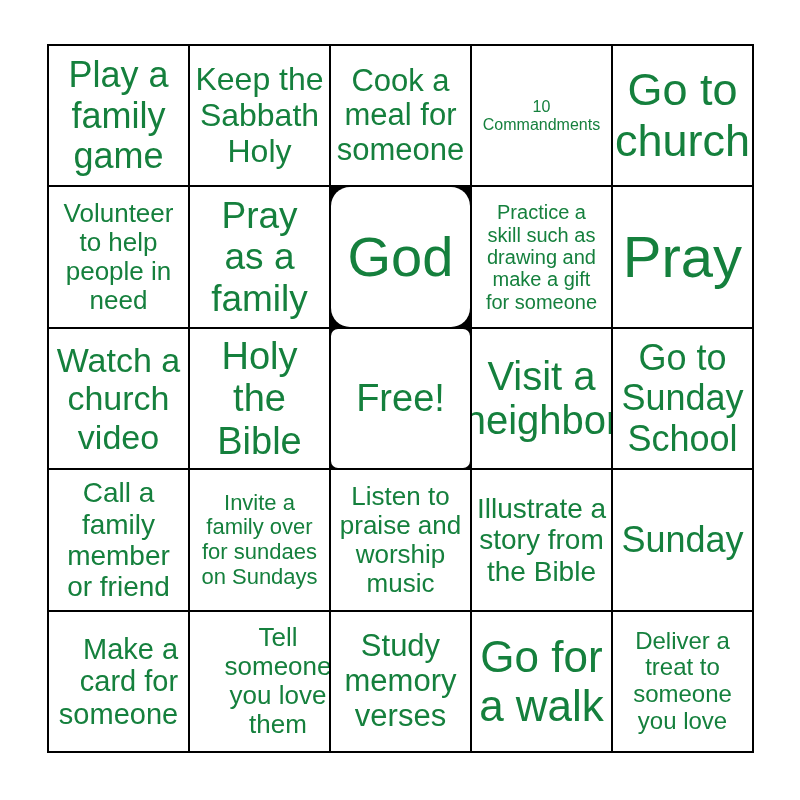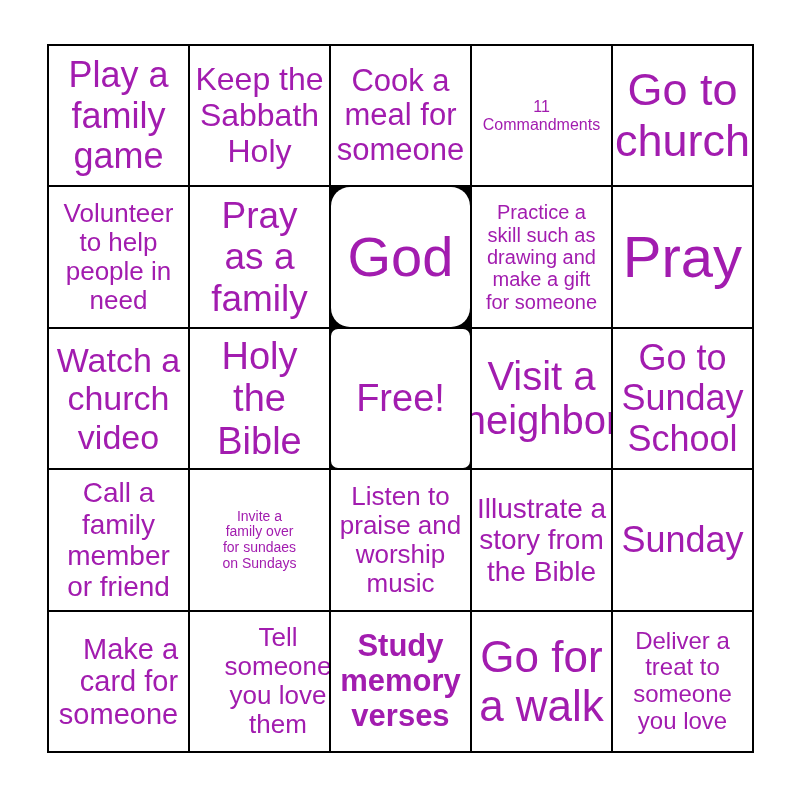--- a/index.html
+++ b/index.html
@@ -26,21 +26,21 @@
     box-sizing: border-box;
     border: 2px solid #000000;
     background: #000000;
     display: grid;
     grid-template-columns: repeat(5, 1fr);
     grid-template-rows: repeat(5, 1fr);
     gap: 2px;
   }
   .cell {
     background: #ffffff;
-    color: #a21caf;
+    color: #15803d;
     display: flex;
     align-items: center;
     justify-content: center;
     text-align: center;
     white-space: pre-line;
     line-height: 1.12;
     padding: 3px;
     box-sizing: border-box;
     overflow: hidden;
     cursor: pointer;
@@ -53,21 +53,21 @@
   <div class="bingo-grid">
     <div class="cell" style="font-size: 36px;">Play a
 family
 game</div>
     <div class="cell" style="font-size: 32px;">Keep the
 Sabbath
 Holy</div>
     <div class="cell" style="font-size: 31px;">Cook a
 meal for
 someone</div>
-    <div class="cell" style="font-size: 16px;">11
+    <div class="cell" style="font-size: 16px;">10
 Commandments</div>
     <div class="cell" style="font-size: 45px;">Go to
 church</div>
     <div class="cell" style="font-size: 26px;">Volunteer
 to help
 people in
 need</div>
     <div class="cell" style="font-size: 37px;">Pray
 as a
 family</div>
@@ -87,40 +87,40 @@
     <div class="cell" style="font-size: 38px; border-radius: 7px;">Free!</div>
     <div class="cell" style="font-size: 40px;">Visit a
 neighbor</div>
     <div class="cell" style="font-size: 36px;">Go to
 Sunday
 School</div>
     <div class="cell" style="font-size: 28px;">Call a
 family
 member
 or friend</div>
-    <div class="cell" style="font-size: 14px;">Invite a
+    <div class="cell" style="font-size: 22px;">Invite a
 family over
 for sundaes
 on Sundays</div>
     <div class="cell" style="font-size: 26px;">Listen to
 praise and
 worship
 music</div>
     <div class="cell" style="font-size: 28px;">Illustrate a
 story from
 the Bible</div>
     <div class="cell" style="font-size: 36px;">Sunday</div>
     <div class="cell" style="font-size: 29px; text-align: right;">Make a
 card for
 someone</div>
     <div class="cell" style="font-size: 26px; padding-left: 40px;">Tell
 someone
 you love
 them</div>
-    <div class="cell" style="font-size: 31px; font-weight: bold;">Study
+    <div class="cell" style="font-size: 31px;">Study
 memory
 verses</div>
     <div class="cell" style="font-size: 44px;">Go for
 a walk</div>
     <div class="cell" style="font-size: 24px;">Deliver a
 treat to
 someone
 you love</div>
   </div>
 </div>

